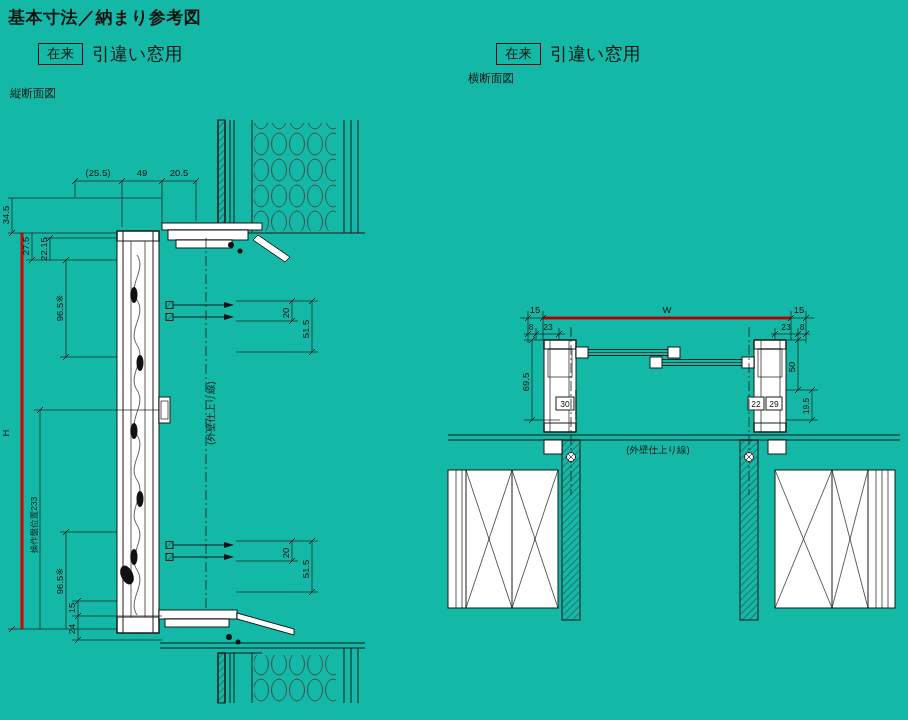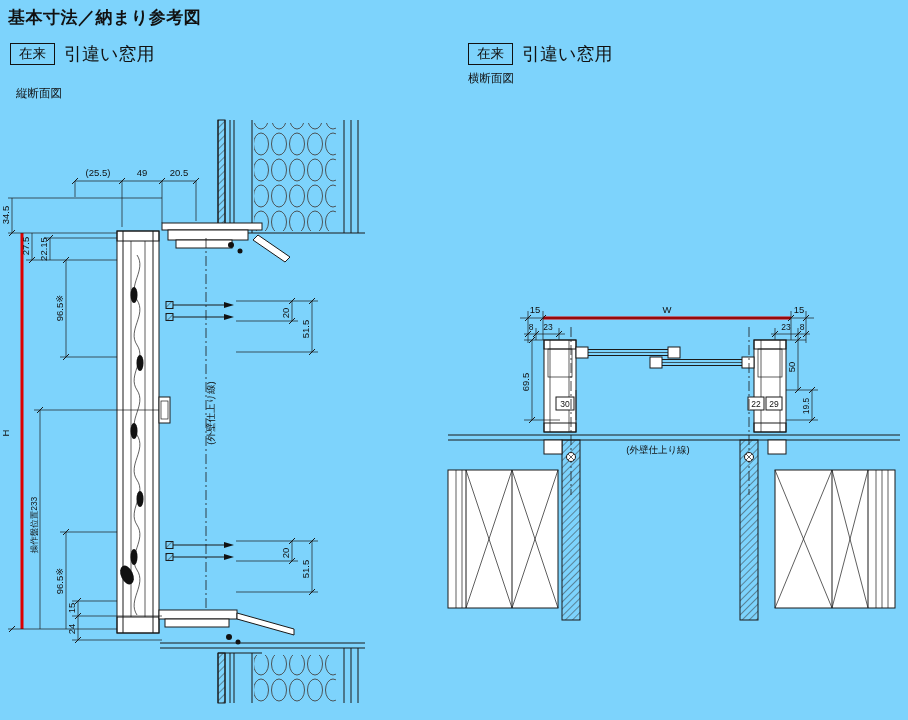--- a/index.html
+++ b/index.html
@@ -1,20 +1,20 @@
 <!DOCTYPE html>
 <html><head>
 <meta charset="utf-8">
 <style>
   html,body{margin:0;padding:0;background:#fff;}
-  .page{position:relative;width:908px;height:720px;background:#7dd3fc;overflow:hidden;
+  .page{position:relative;width:908px;height:720px;background:#14b8a6;overflow:hidden;
         font-family:"Liberation Sans","DejaVu Sans",sans-serif;color:#111;}
   .title{position:absolute;left:8px;top:6px;font-size:17px;font-weight:bold;letter-spacing:.5px;}
   .hdr{position:absolute;display:flex;align-items:center;gap:9px;}
-  .tag{border:1.5px solid #111;padding:1px 8px;font-size:13.5px;line-height:1.35;}
+  .tag{border:1.5px solid #111;padding:1px 8px;font-size:13.5px;line-height:1.35;margin-left:28px;}
   .use{font-size:18px;}
   .seclabel{position:absolute;font-size:11.5px;}
   svg.draw{position:absolute;}
   svg.draw *{stroke:#1a1a1a;stroke-width:1;fill:none;}
   svg.draw .w{fill:#fff;}
   svg.draw .b{fill:#111;stroke:none;}
   svg.draw .h{fill:url(#hatch);stroke:#1a1a1a;}
   svg.draw .c{fill:url(#coil);stroke:none;}
   svg.draw .t{stroke-width:.7;}
   svg.draw .dash{stroke-width:.8;stroke-dasharray:10 3 2 3;}
@@ -31,21 +31,21 @@
   <div class="title">基本寸法／納まり参考図</div>
 
   <div class="hdr" style="left:10px;top:42px;">
     <span class="tag">在来</span>
     <span class="use">引違い窓用</span>
   </div>
   <div class="hdr" style="left:468px;top:42px;">
     <span class="tag">在来</span>
     <span class="use">引違い窓用</span>
   </div>
-  <div class="seclabel" style="left:16px;top:86px;">縦断面図</div>
+  <div class="seclabel" style="left:10px;top:86px;">縦断面図</div>
   <div class="seclabel" style="left:468px;top:71px;">横断面図</div>
 
   <svg width="0" height="0" style="position:absolute">
     <defs>
       <pattern id="hatch" width="5" height="5" patternUnits="userSpaceOnUse" patternTransform="rotate(45)">
         <line x1="0" y1="0" x2="0" y2="5" stroke="#333" stroke-width="1"></line>
       </pattern>
       <pattern id="coil" width="18" height="26" patternUnits="userSpaceOnUse">
         <ellipse cx="9" cy="13" rx="7.5" ry="11" fill="none" stroke="#444" stroke-width=".9"></ellipse>
       </pattern>

